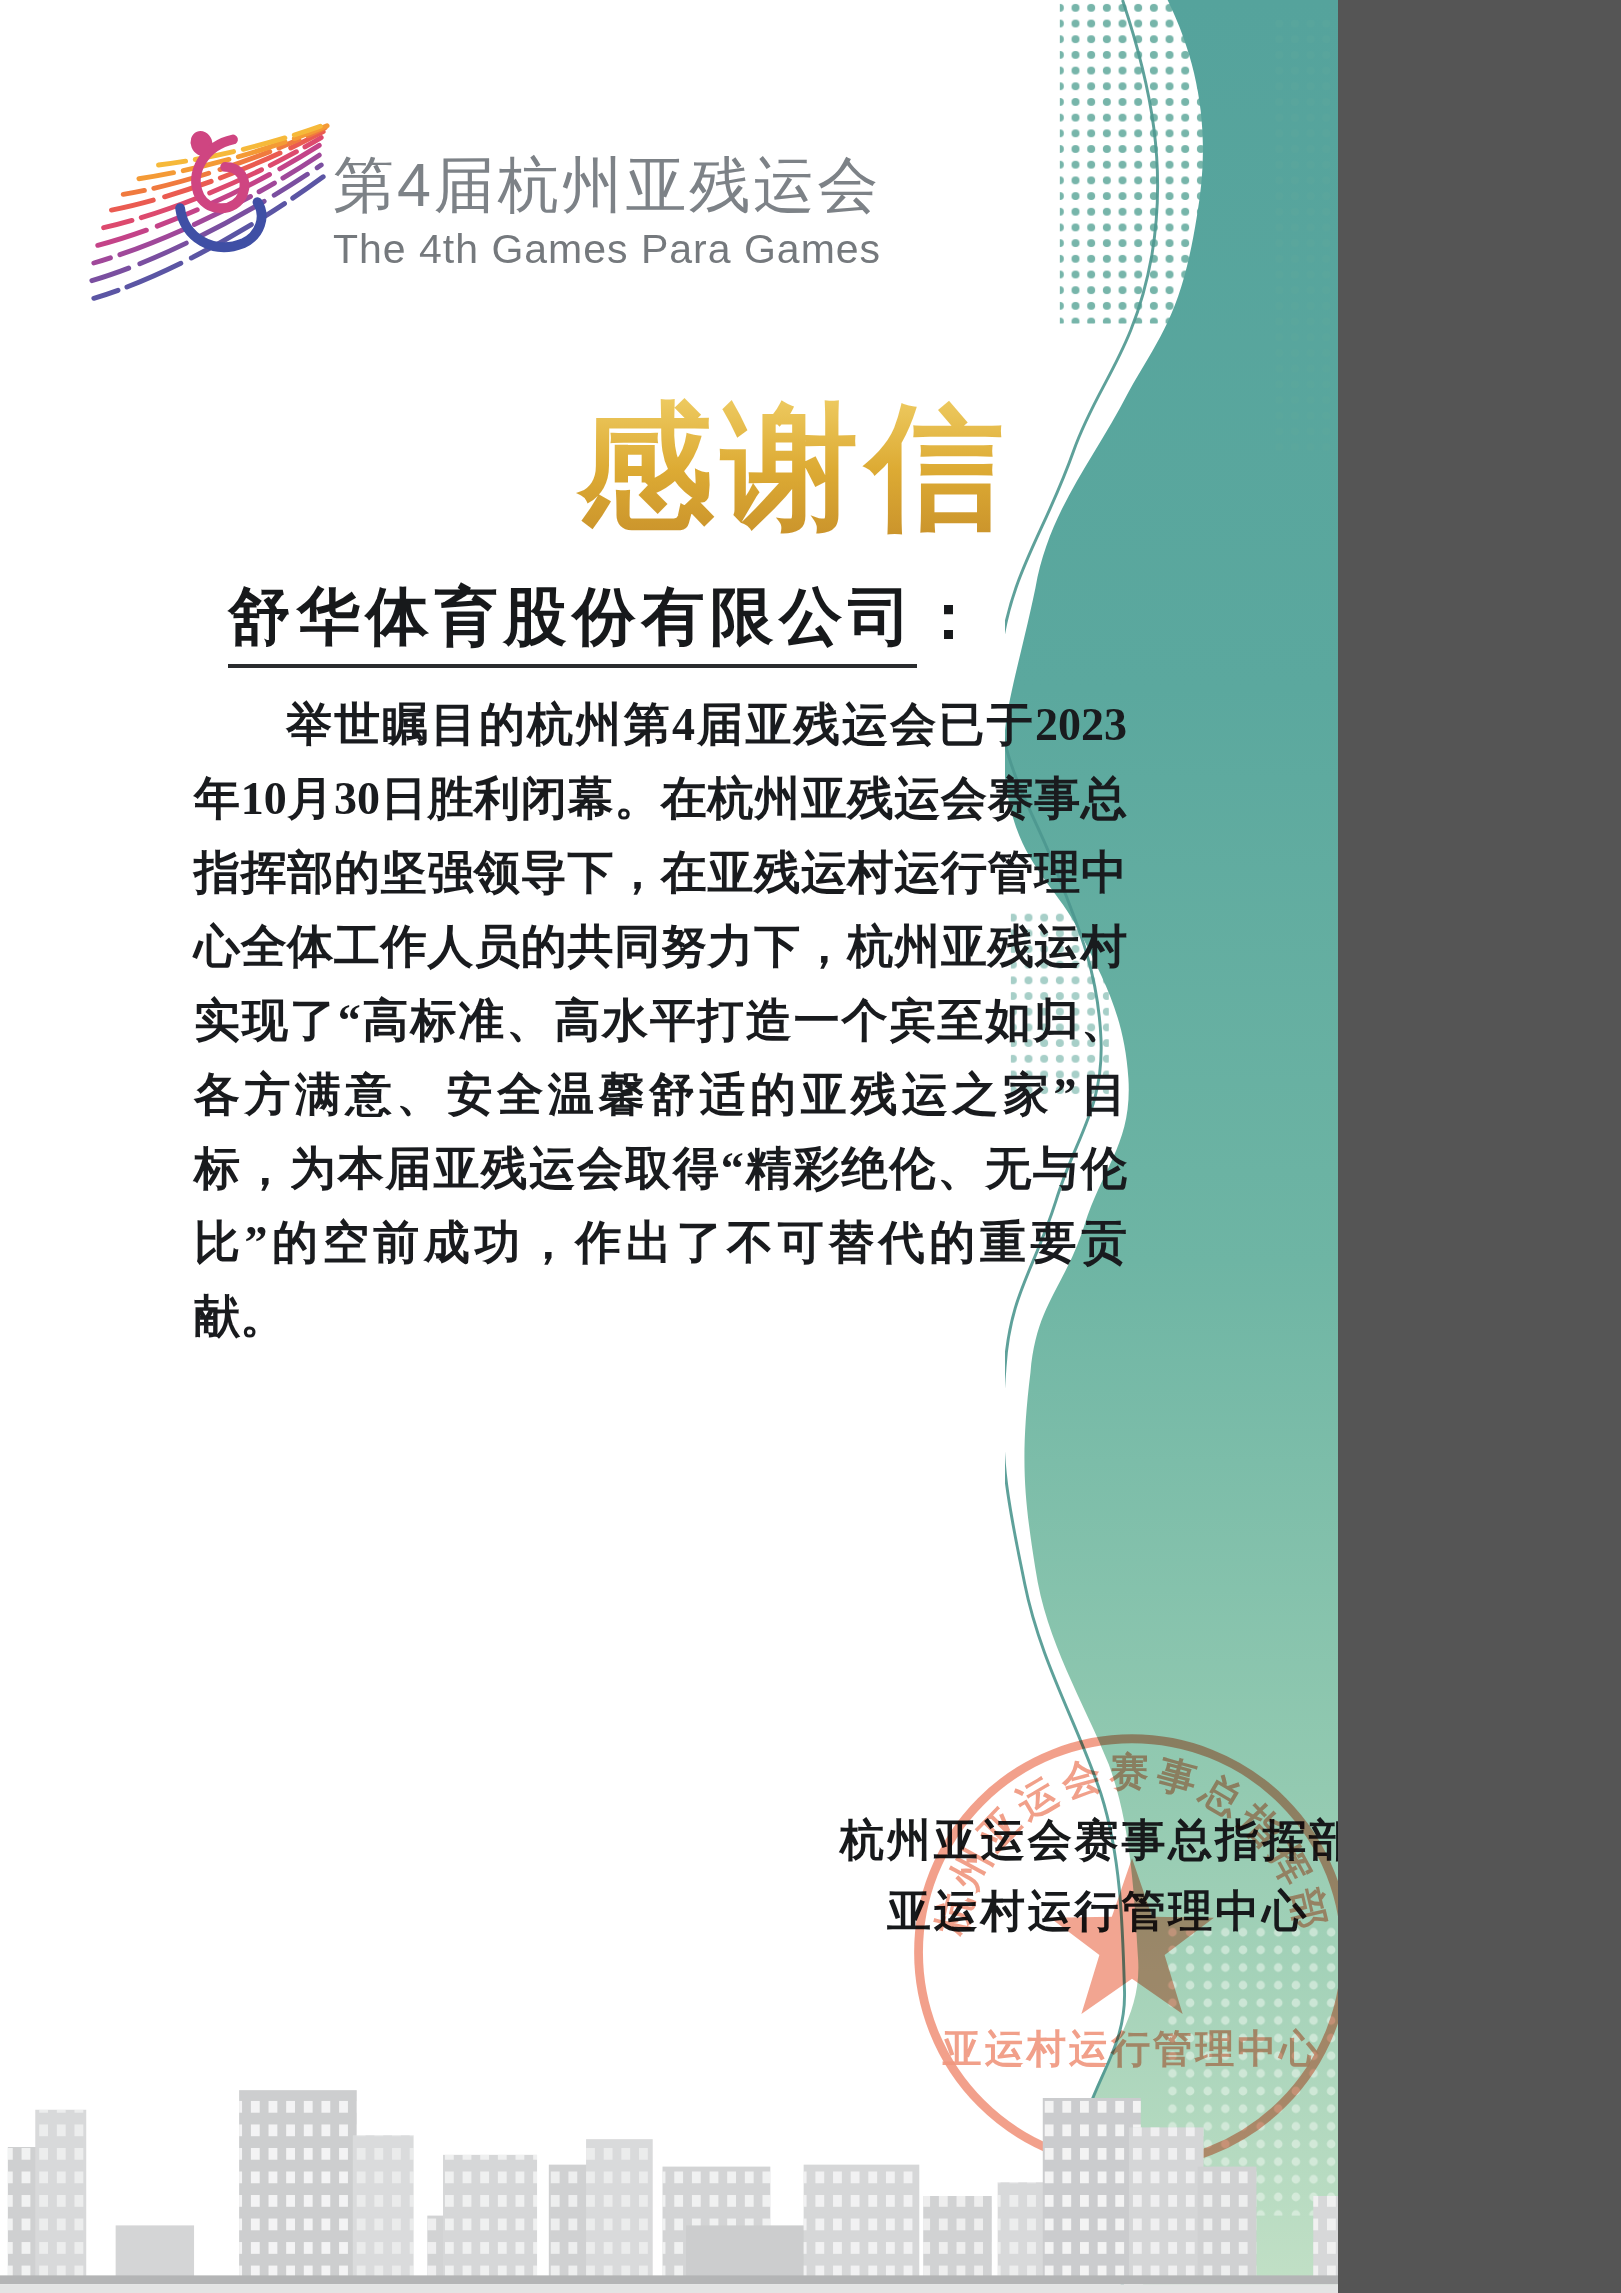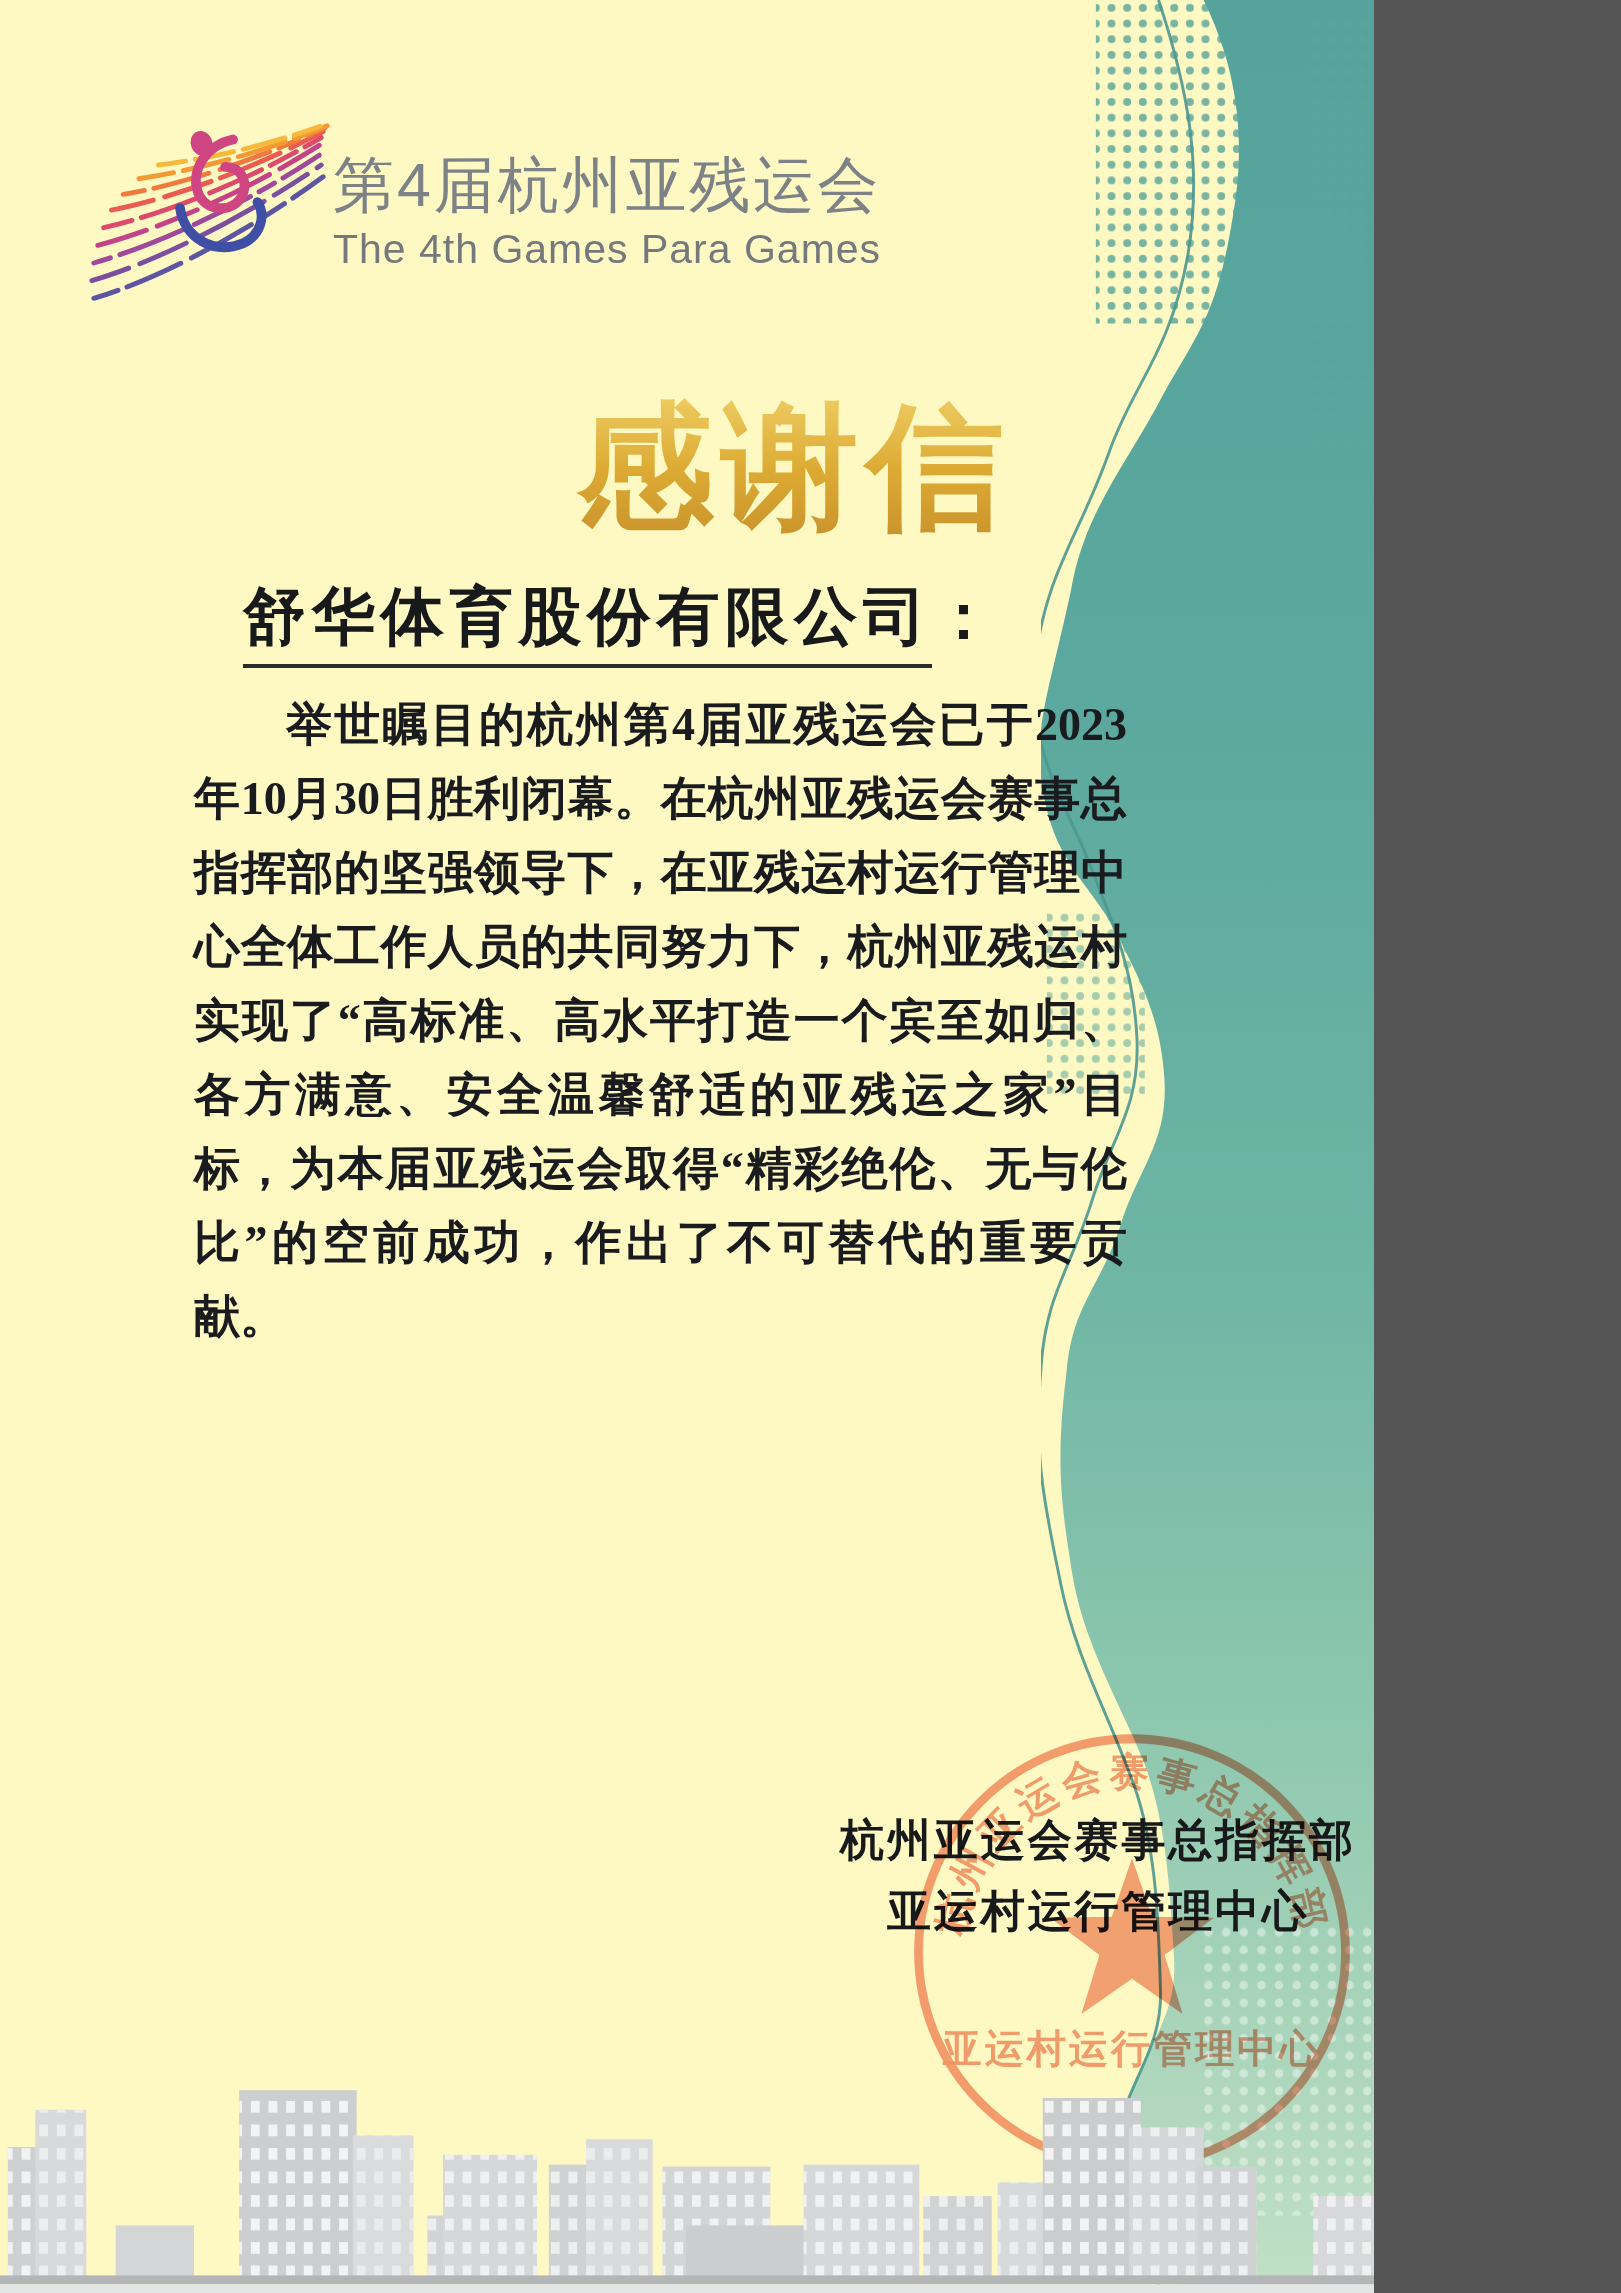--- a/index.html
+++ b/index.html
@@ -1,34 +1,34 @@
 <!DOCTYPE html>
 <html><head>
 <meta charset="utf-8">
 <style>
   html,body{margin:0;padding:0;background:#555;}
-  #page{position:relative;width:1338px;height:2294px;background:#fef9c3;overflow:hidden;
-        font-family:"Liberation Serif","DejaVu Serif",serif;padding-left:36px;}
+  #page{position:relative;width:1338px;height:2294px;background:#ffffff;overflow:hidden;
+        font-family:"Liberation Serif","DejaVu Serif",serif;}
   
   .deco-svg{position:absolute;top:0;right:0;width:333px;height:2294px;}
   .skyline-svg{position:absolute;left:0;bottom:0;width:1621px;height:245px;}
   
   .logo-svg{position:absolute;left:86px;top:116px;width:245px;height:196px;}
   .brand{position:absolute;left:333px;top:149px;font-family:"Liberation Sans","DejaVu Sans",sans-serif;}
   .brand-cn{font-size:61px;color:#7d8287;letter-spacing:2.9px;line-height:73px;font-weight:500;}
   .brand-en{font-size:41px;color:#75797d;letter-spacing:1px;line-height:55px;font-weight:500;}
   
   .title{position:absolute;left:0;top:359px;width:1588px;text-align:center;
          font-size:137px;font-weight:700;letter-spacing:7.8px;color:#d9a838;line-height:147px;margin-top:36px;}
   @supports ((-webkit-background-clip:text) or (background-clip:text)){
     .title{background:linear-gradient(180deg,#eecb62 0%,#ddab34 50%,#c9922b 100%);
            -webkit-background-clip:text;background-clip:text;color:transparent;}
   }
   
-  .addressee{position:absolute;left:243px;top:574px;font-size:63px;font-weight:700;color:#17191b;
+  .addressee{position:absolute;left:228px;top:574px;font-size:63px;font-weight:700;color:#17191b;
              letter-spacing:5.9px;white-space:nowrap;}
   .addressee .company{border-bottom:4.9px solid #2a2c2e;padding-bottom:11.8px;}
   
   .body{position:absolute;left:194px;top:688px;width:933px;color:#191b1e;
         font-size:46px;line-height:74px;font-weight:600;text-align:justify;text-justify:inter-ideograph;}
   .body p{margin:0;text-indent:2em;}
   
   .sign{position:absolute;left:755px;top:1805px;width:686px;text-align:center;
         font-size:44px;font-weight:700;color:#17191b;line-height:71px;letter-spacing:2.9px;}
   

